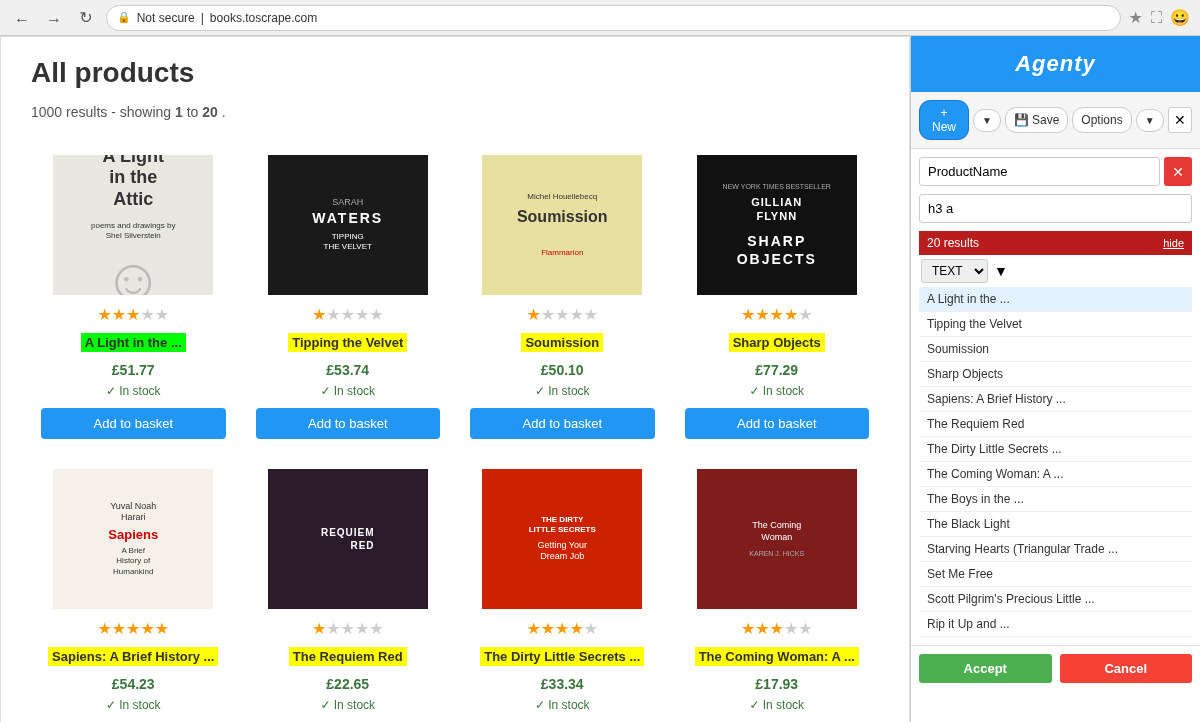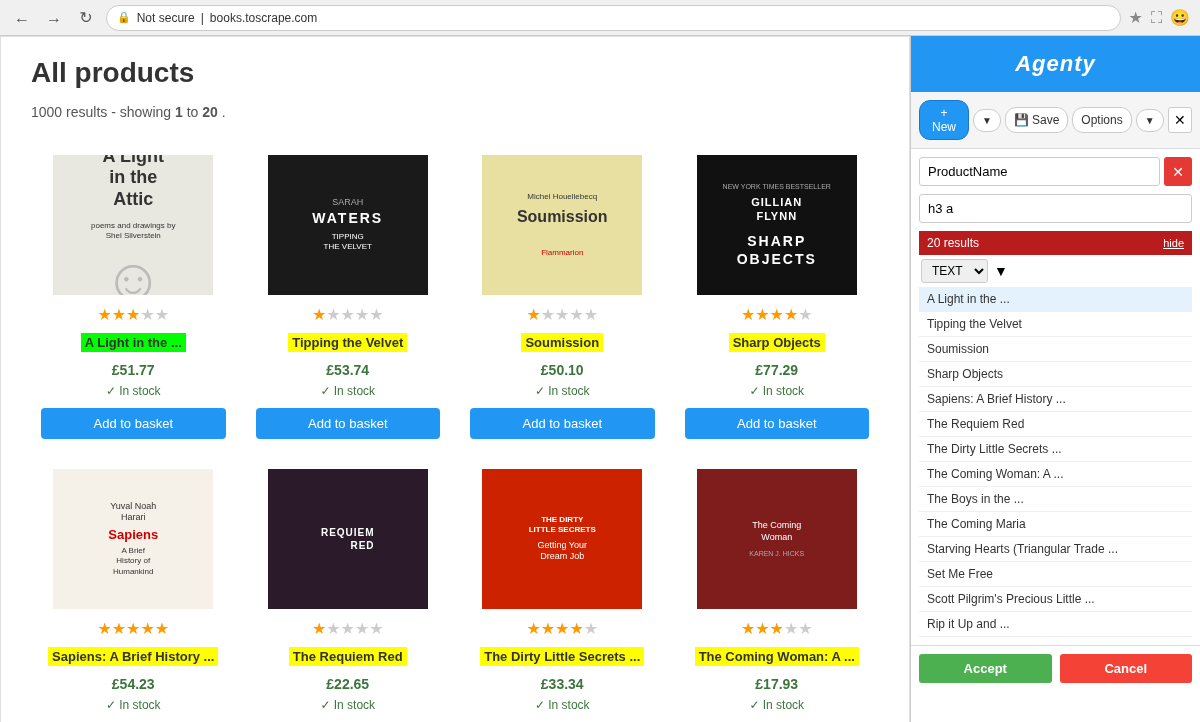--- a/index.html
+++ b/index.html
@@ -371,21 +371,21 @@
       <div class="results-list" id="results-list">
       <div class="result-item selected">A Light in the ...</div>
           <div class="result-item">Tipping the Velvet</div>
           <div class="result-item">Soumission</div>
           <div class="result-item">Sharp Objects</div>
           <div class="result-item">Sapiens: A Brief History ...</div>
           <div class="result-item">The Requiem Red</div>
           <div class="result-item">The Dirty Little Secrets ...</div>
           <div class="result-item">The Coming Woman: A ...</div>
           <div class="result-item">The Boys in the ...</div>
-          <div class="result-item">The Coming Maria</div>
+          <div class="result-item">The Black Light</div>
           <div class="result-item">Starving Hearts (Triangular Trade ...</div>
           <div class="result-item">Set Me Free</div>
           <div class="result-item">Scott Pilgrim's Precious Little ...</div>
           <div class="result-item">Rip it Up and ...</div>
         </div>
     </div>
 
     <div class="agenty-footer">
       <button class="accept-btn">Accept</button>
       <button class="cancel-btn">Cancel</button>

